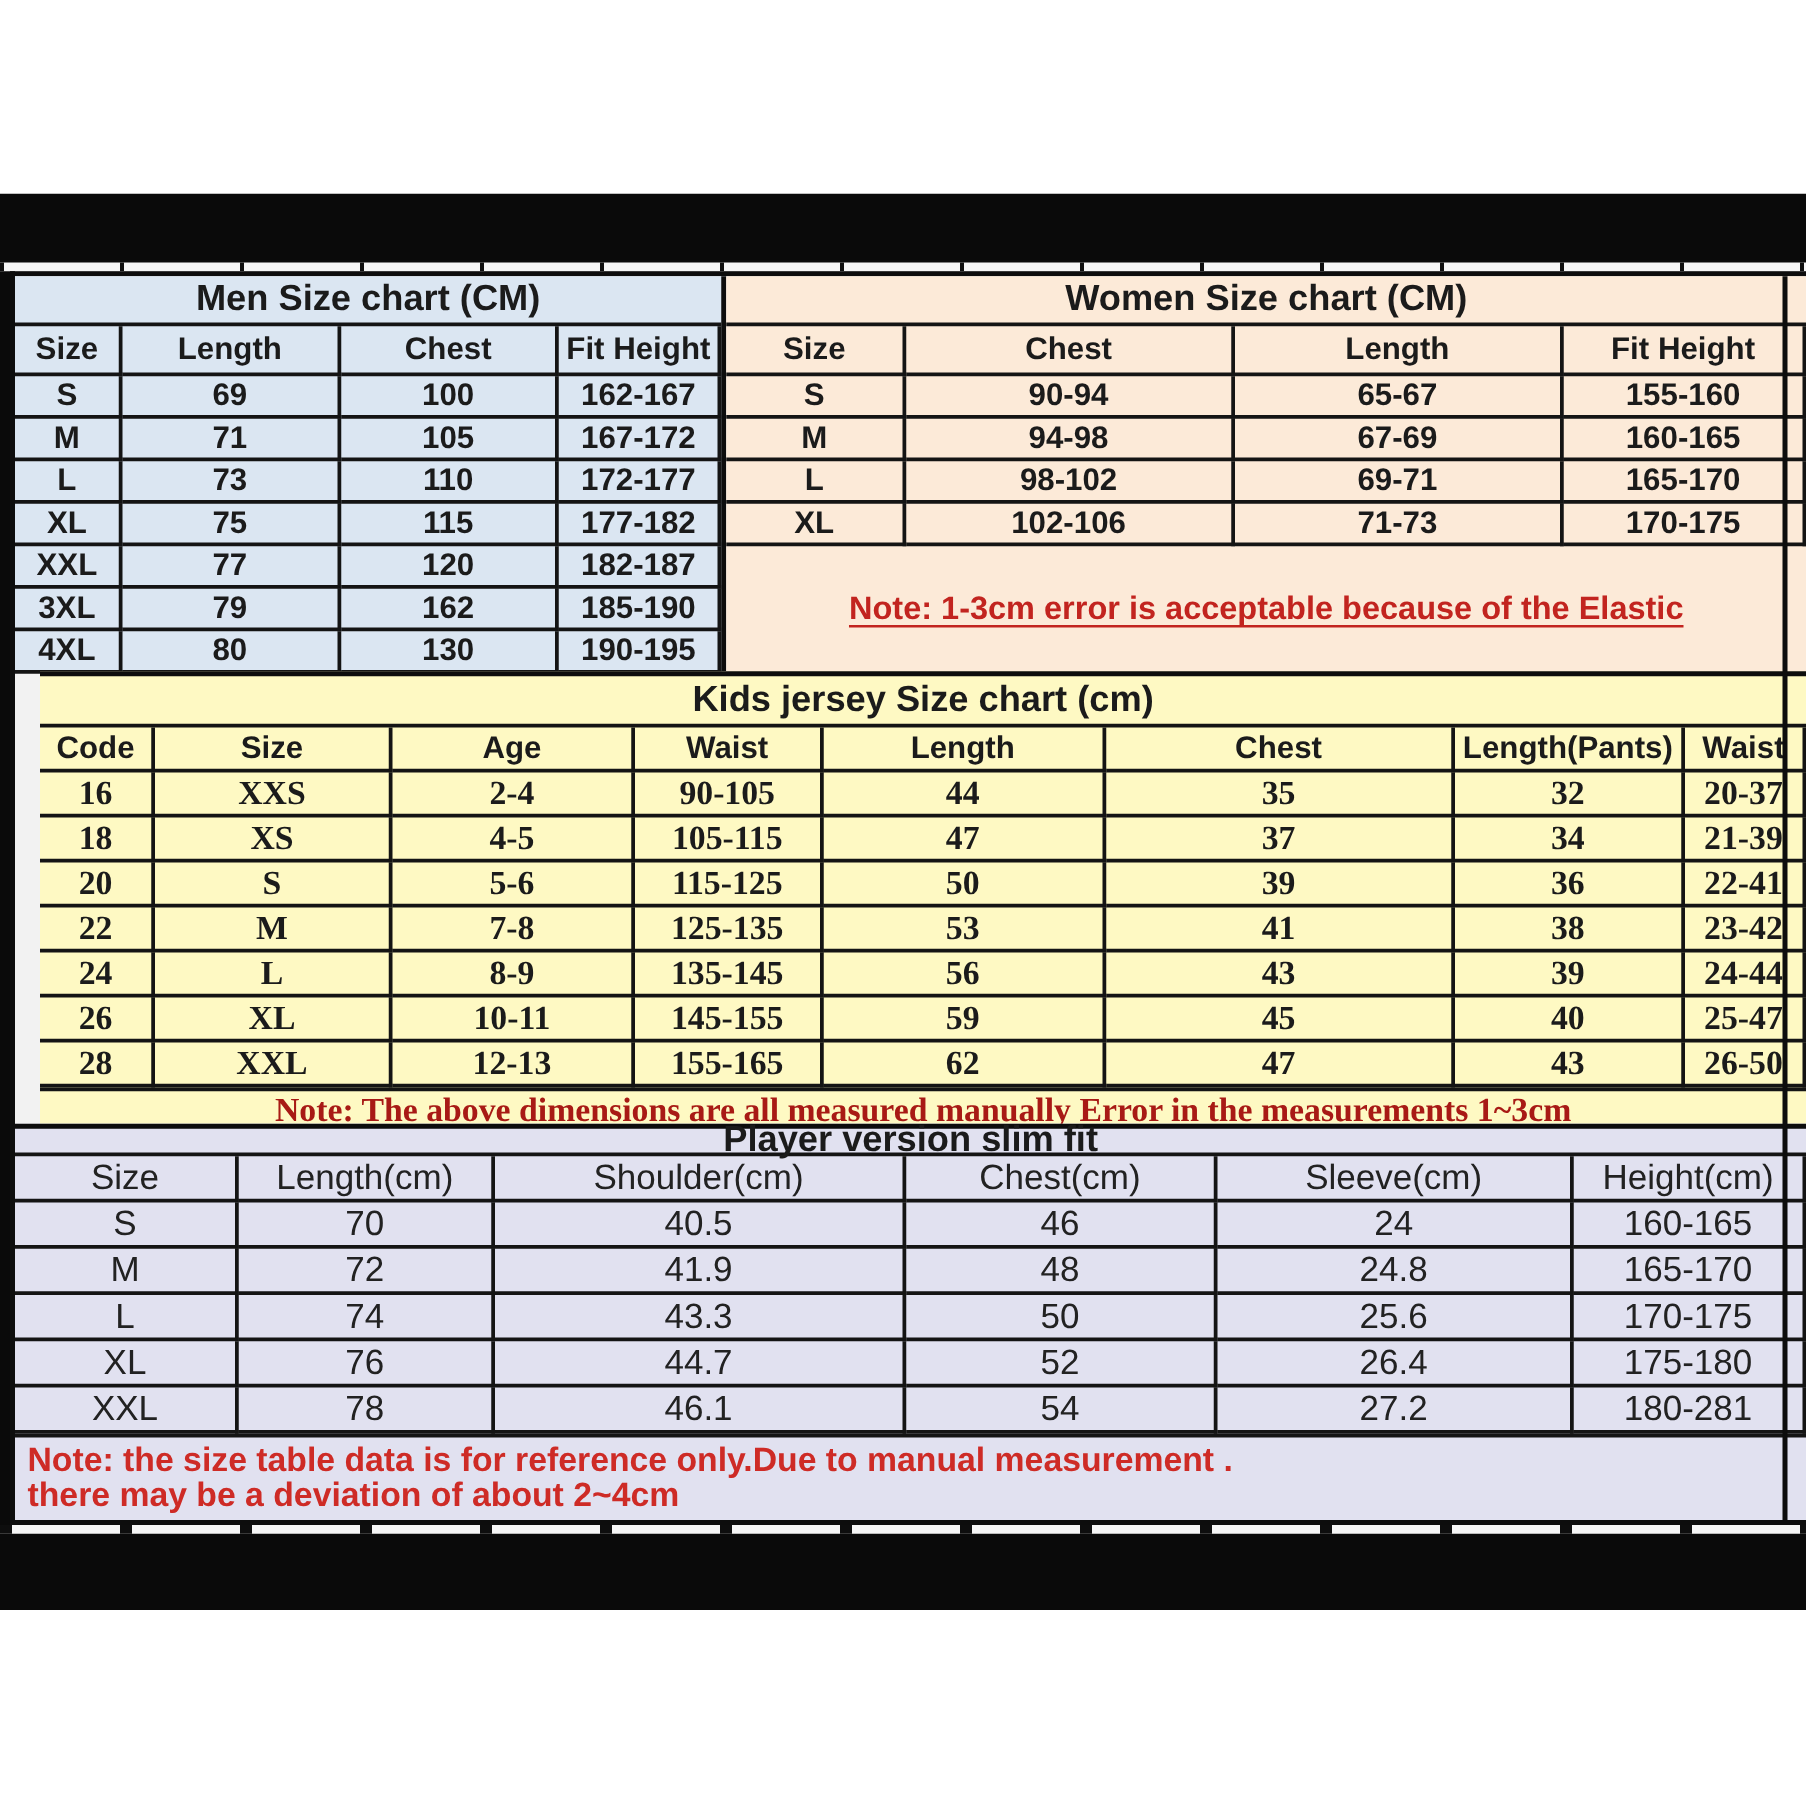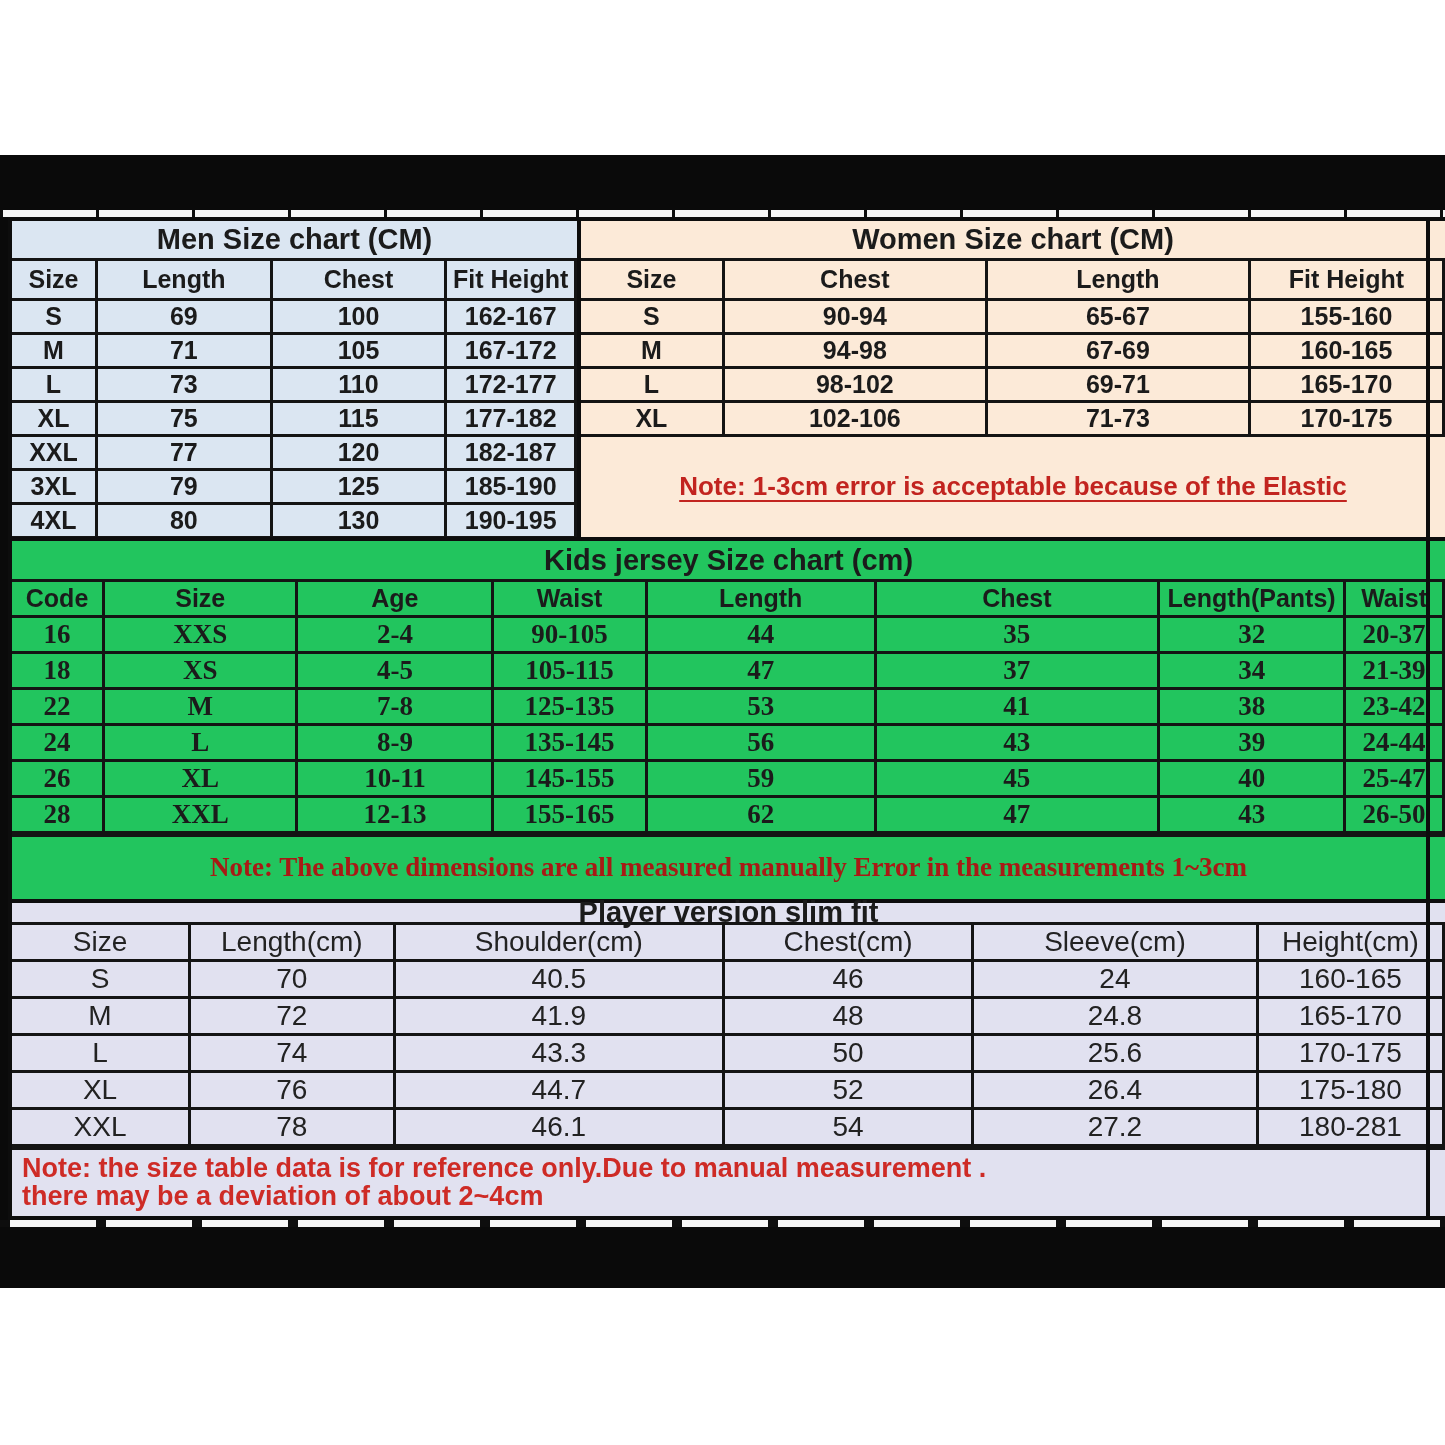--- a/index.html
+++ b/index.html
@@ -119,21 +119,21 @@
                   </tr>
                   <tr>
                     <td>XXL</td>
                     <td>77</td>
                     <td>120</td>
                     <td>182-187</td>
                   </tr>
                   <tr>
                     <td>3XL</td>
                     <td>79</td>
-                    <td>125</td>
+                    <td>162</td>
                     <td>185-190</td>
                   </tr>
                   <tr>
                     <td>4XL</td>
                     <td>80</td>
                     <td>130</td>
                     <td>190-195</td>
                   </tr>
                 </tbody>
               </table>
@@ -186,21 +186,21 @@
                 </tbody>
               </table>
             </div>
           <div class="women-note">
             <span>Note: 1-3cm error is acceptable because of the Elastic</span>
           </div>
         </div>
 
       </div>
 
-      <div class="sec sec-kids" style="background-color: #22c55e;">
+      <div class="sec sec-kids" style="background-color: #fef9c3; margin-left: 20px;">
         <div class="t-title">Kids jersey Size chart (cm)</div>
         <div>
             <table>
               <colgroup>
                 <col style="width: 6.4%;">
                 <col style="width: 13.5%;">
                 <col style="width: 13.7%;">
                 <col style="width: 10.7%;">
                 <col style="width: 16%;">
                 <col style="width: 19.8%;">
@@ -234,20 +234,30 @@
                   <td>18</td>
                   <td>XS</td>
                   <td>4-5</td>
                   <td>105-115</td>
                   <td>47</td>
                   <td>37</td>
                   <td>34</td>
                   <td>21-39</td>
                 </tr>
                 <tr>
+                  <td>20</td>
+                  <td>S</td>
+                  <td>5-6</td>
+                  <td>115-125</td>
+                  <td>50</td>
+                  <td>39</td>
+                  <td>36</td>
+                  <td>22-41</td>
+                </tr>
+                <tr>
                   <td>22</td>
                   <td>M</td>
                   <td>7-8</td>
                   <td>125-135</td>
                   <td>53</td>
                   <td>41</td>
                   <td>38</td>
                   <td>23-42</td>
                 </tr>
                 <tr>

